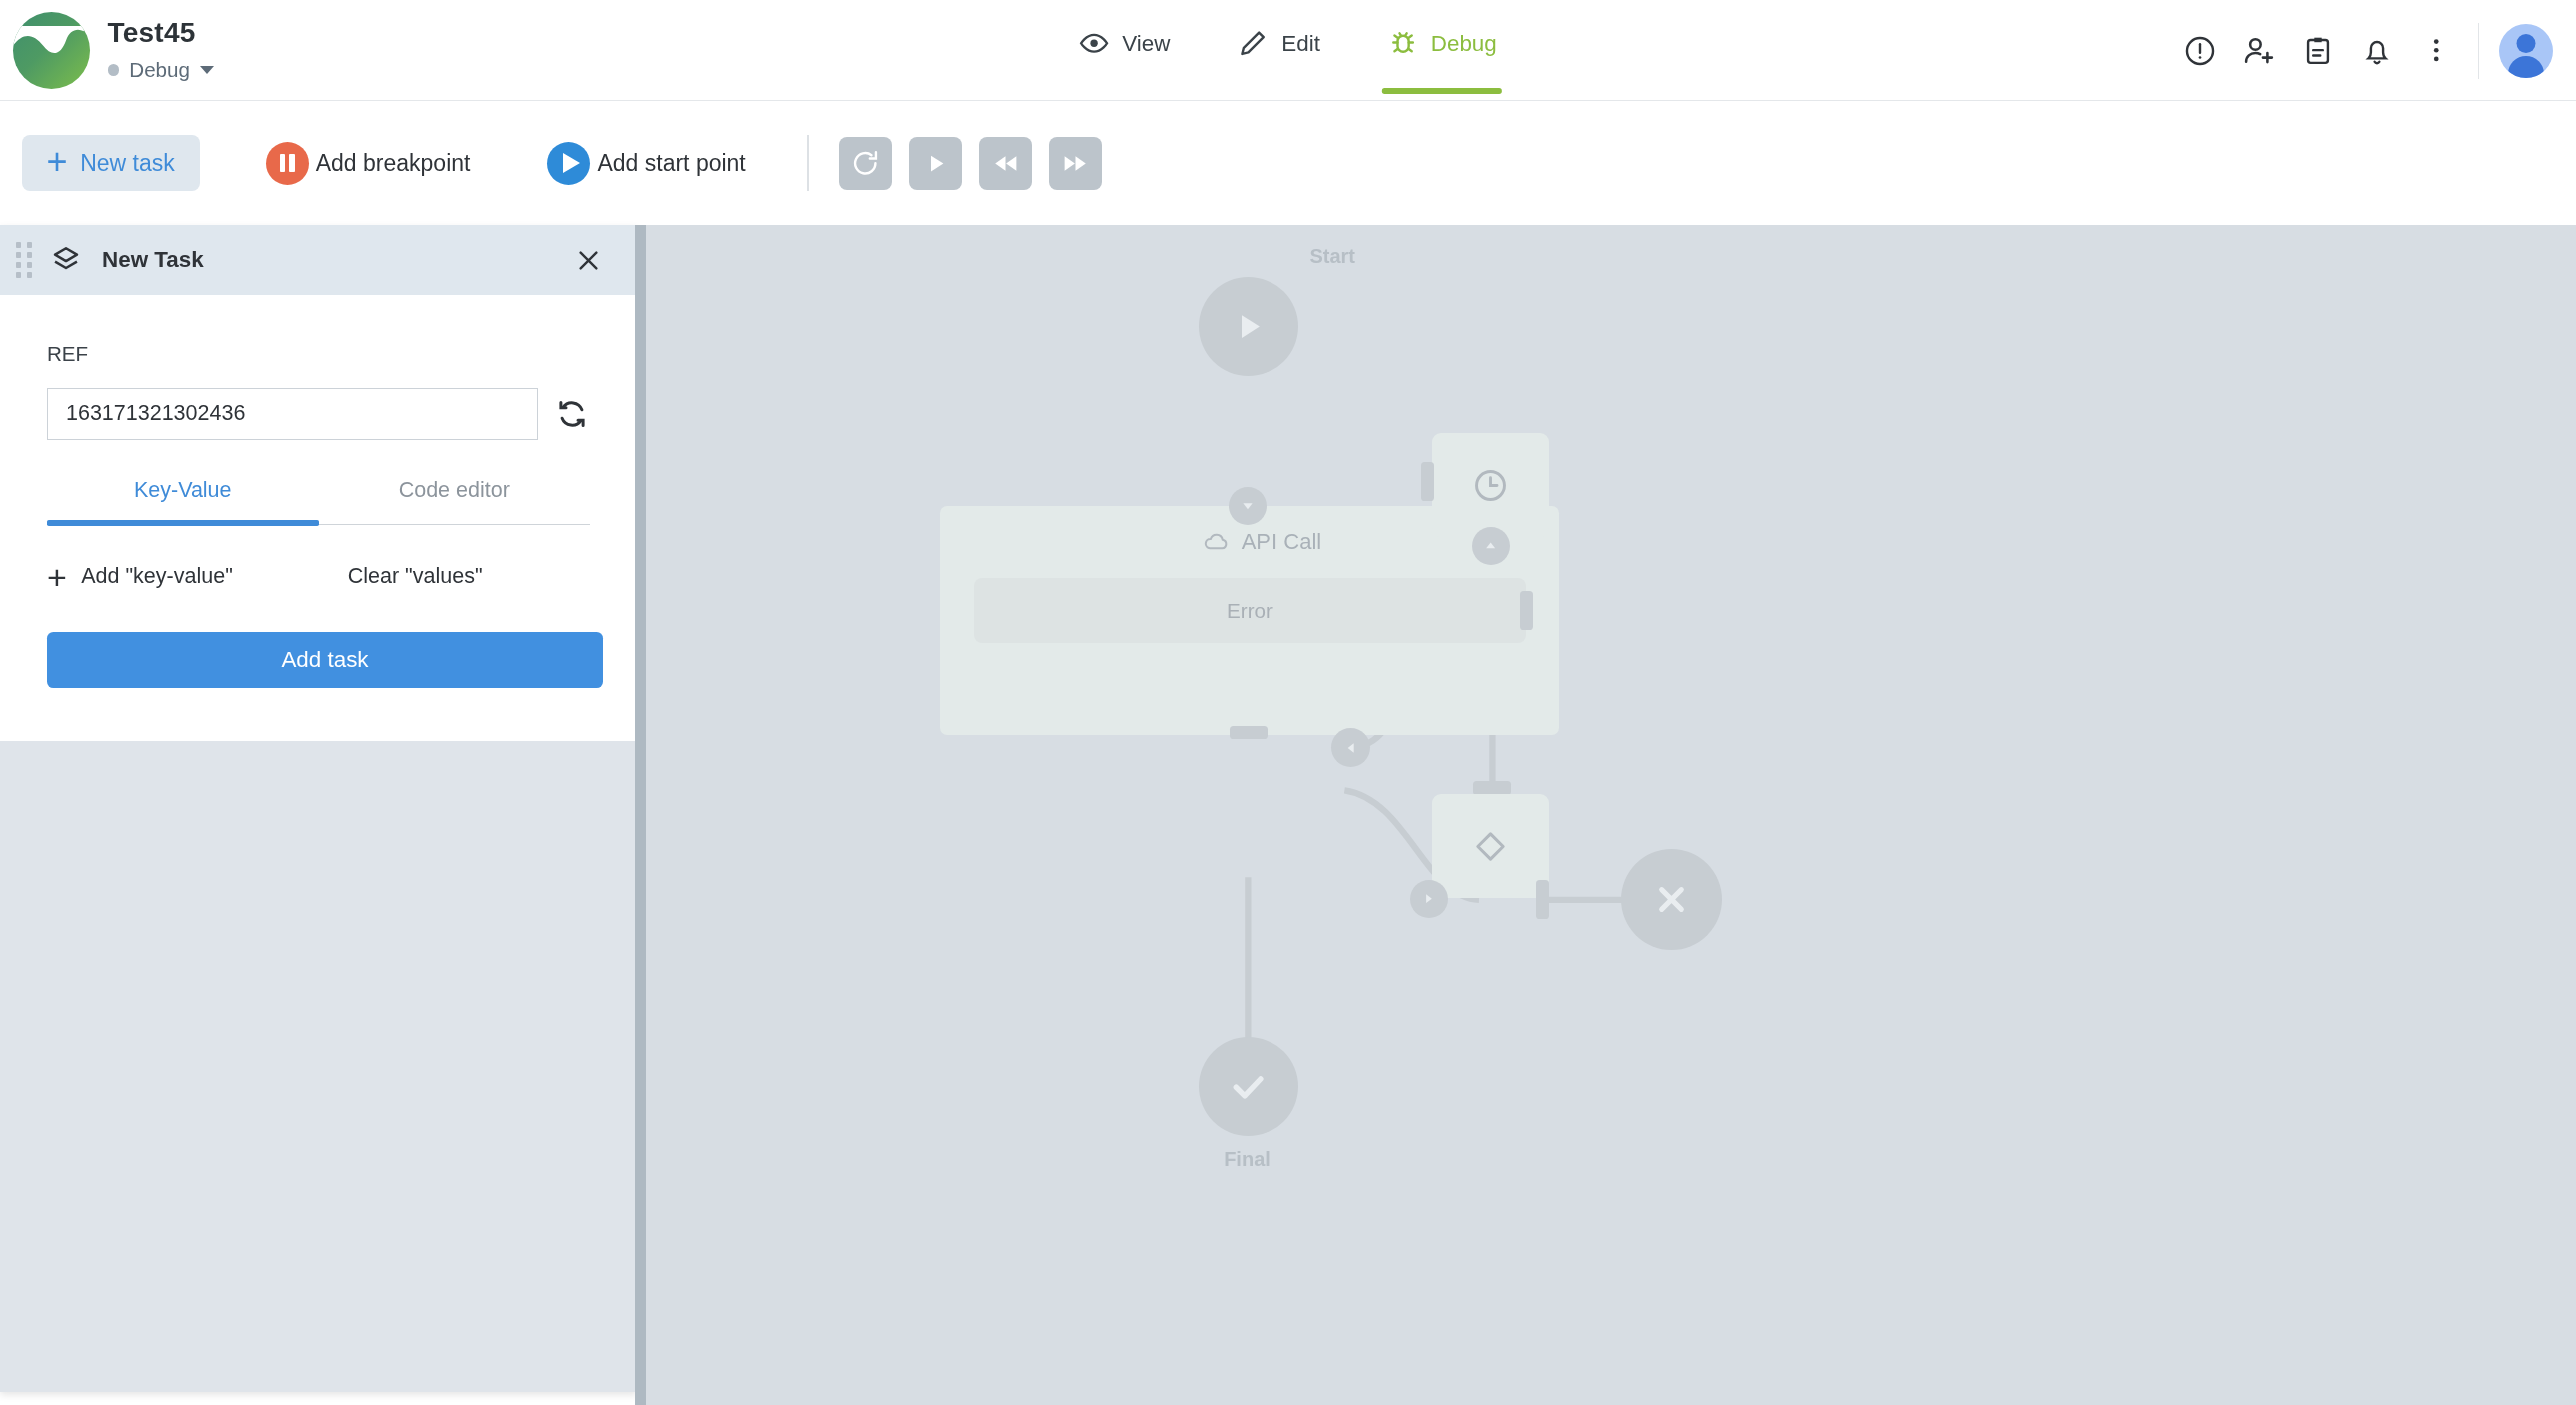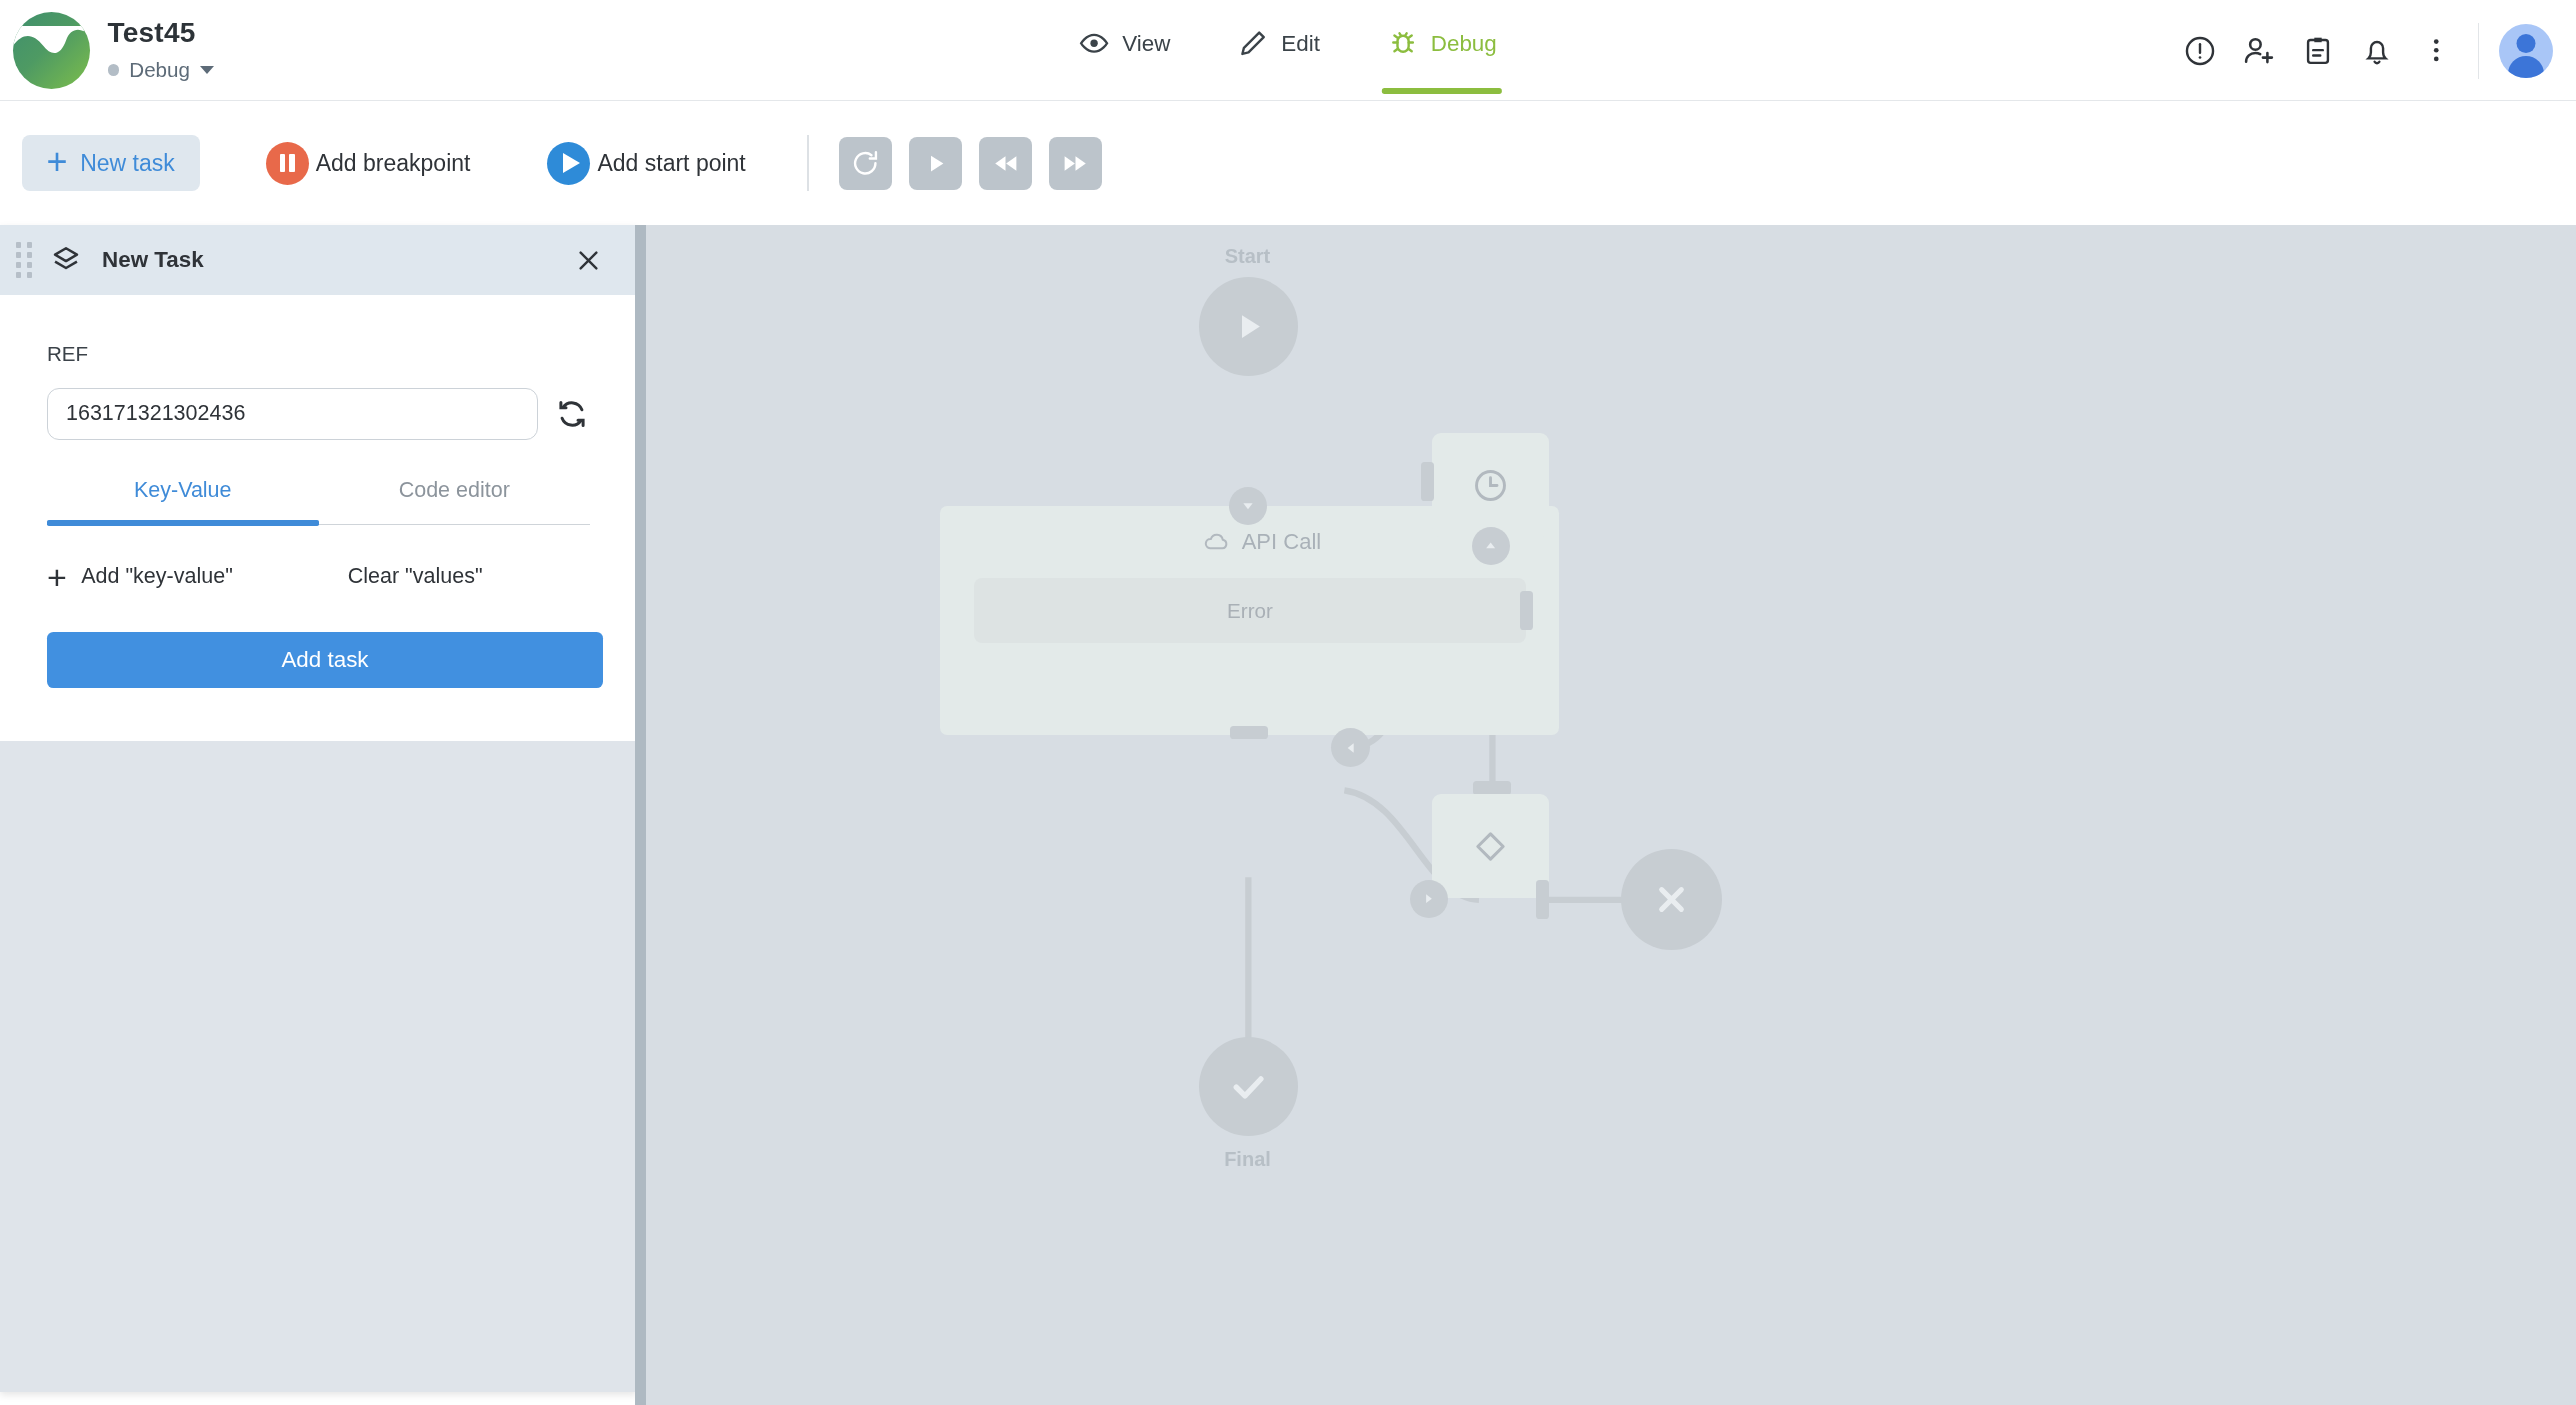--- a/index.html
+++ b/index.html
@@ -193,21 +193,21 @@
   #panel-title { font-size: 22.4px; font-weight: bold; color: #2f3338; margin-left: 20px; }
   #panel-close {
     position: absolute; right: 30.5px; top: 50%; transform: translateY(-50%);
     width: 36px; height: 36px; display: flex; align-items: center; justify-content: center;
     cursor: pointer;
   }
   #panel-body { padding: 47px 47px 0 47px; }
   #ref-label { font-size: 20.6px; color: #3b4249; }
   #ref-row { display: flex; align-items: center; margin-top: 21.5px; gap: 16px; }
   #ref-input {
-    width: 496px; height: 52px; border: 0.9px solid #ccd2d8; border-radius: 12px;
+    width: 496px; height: 52px; border: 0.9px solid #ccd2d8; border-radius: 0;
     padding: 0 18px; font-size: 21.5px; color: #2f3338; background: #fff;
     font-family: "Liberation Sans", sans-serif; outline: none;
   }
   #ref-refresh { width: 36px; height: 36px; cursor: pointer; flex: none; }
 
   #tabs { display: flex; margin-top: 38px; border-bottom: 1.8px solid #cfd4d9; }
   .ptab {
     flex: 1; text-align: center; padding-bottom: 21.5px;
     font-size: 21.5px; color: #8c949c; cursor: pointer; position: relative;
   }
@@ -377,21 +377,21 @@
     <g fill="none" stroke="#c7cdd2" stroke-width="7">
       <path d="M683 400 L683 565"></path>
       <path d="M683 727 L683 910"></path>
       <path d="M805 580 C 860 580, 870 420, 940 420"></path>
       <path d="M790 630 C 860 640, 880 750, 940 752"></path>
       <path d="M955 460 L955 640"></path>
       <path d="M1010 752 L1140 752"></path>
     </g>
   </svg>
 
-  <div class="node-label" style="left:505px; top:20px;">Start</div>
+  <div class="node-label" style="left:505px; top:20px;text-align:right;">Start</div>
   <div class="circ-node" style="left:564px; top:52px; width:99px; height:99px;">
     <svg width="39" height="39" viewBox="0 0 24 24" fill="#e9edf0">
         <path d="M8 5l11 7-11 7z"></path>
       </svg>
   </div>
 
   <div class="group-node" style="left:305px; top:281px; width:619px; height:229px;"></div>
   <div class="grouphdr" style="left:568px; top:304px;">
     <svg width="27" height="27" viewBox="0 0 24 24" fill="none" stroke="#b2b9bf" stroke-width="1.8">
       <path d="M6.3 17.2h11a3.9 3.9 0 00.3-7.7 5.5 5.5 0 00-10.6-.6 3.9 3.9 0 00-.7 8.3z"></path>

